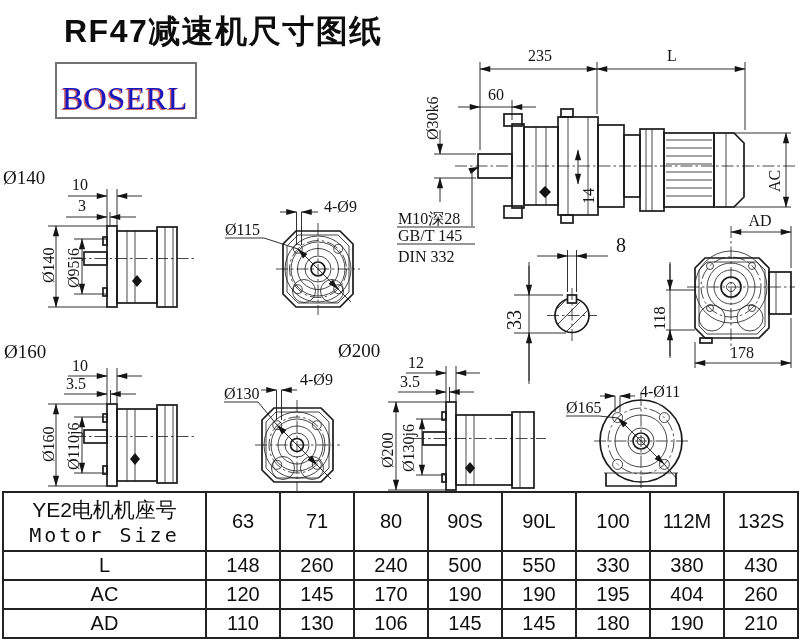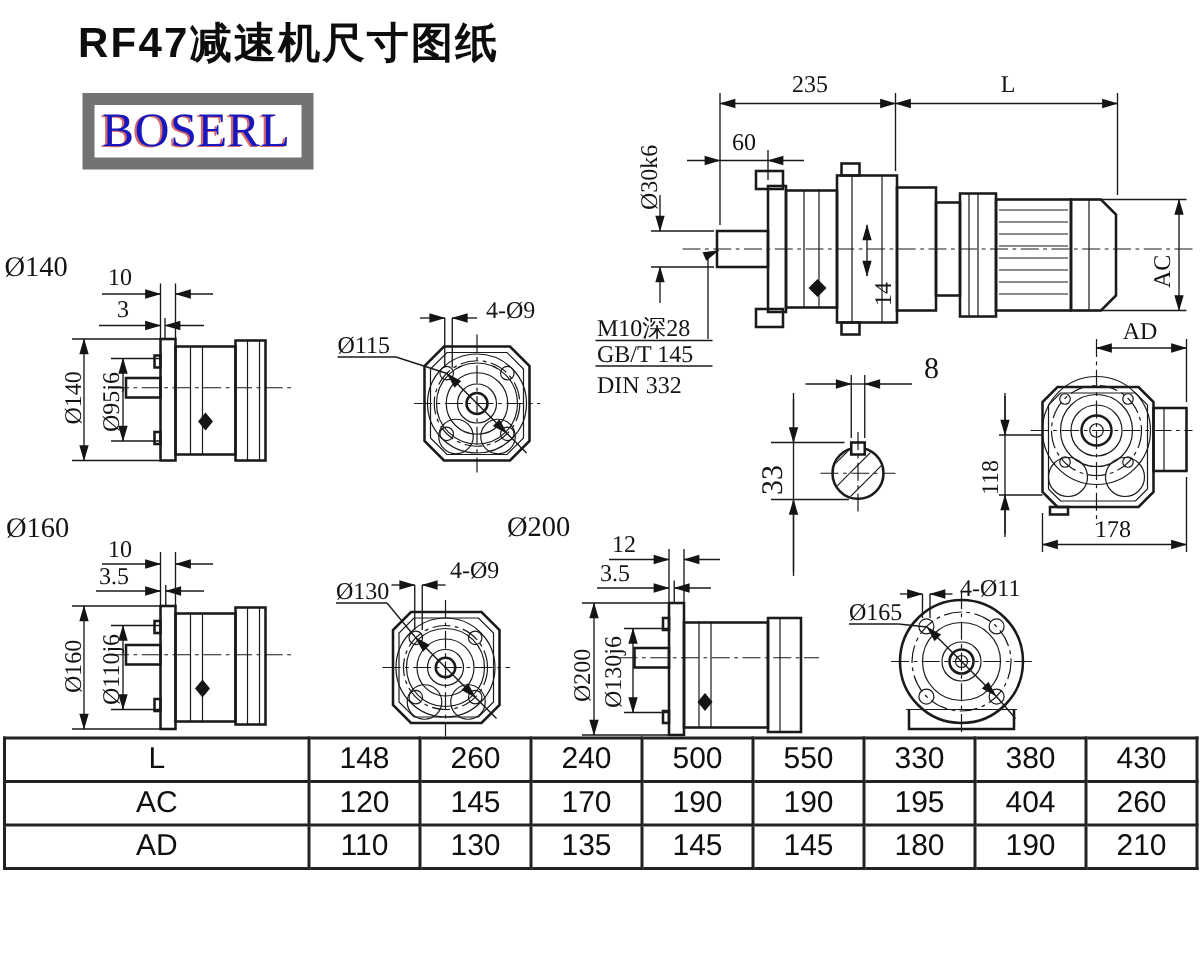--- a/index.html
+++ b/index.html
@@ -1,26 +1,26 @@
 <!DOCTYPE html>
 <html><head>
 <meta charset="utf-8">
 <style>
   html,body { margin:0; padding:0; }
   body {
     width:800px; height:641px; position:relative; overflow:hidden;
     background:#ffffff; font-family:"Liberation Sans","DejaVu Sans",sans-serif;
   }
   .title {
-    position:absolute; left:52px; top:10px; font-size:28px; font-weight:bold;
+    position:absolute; left:64px; top:10px; font-size:32px; font-weight:bold;
     color:#0d0d0d; letter-spacing:1.5px; white-space:nowrap;
   }
   .logo {
-    position:absolute; left:55px; top:62px; border:8px solid #737373;
-    background:#fff; padding:0 7px 3px 5px; line-height:1;
+    position:absolute; left:55px; top:62px; border:2px solid #737373;
+    background:#fff; padding:18px 7px 3px 5px; line-height:1;
   }
   .logo span {
     font-family:"Liberation Serif","DejaVu Serif",serif; font-size:32px;
     color:#1717bd; letter-spacing:0.5px;
     text-shadow:-1.5px 1px 0 rgba(195,40,40,0.7);
   }
   svg.draw { position:absolute; left:0; top:0; }
   svg text { font-family:"Liberation Serif","DejaVu Serif",serif; fill:#141414; }
   .dt  { font-size:16px; }
   .dt-lg { font-size:20px; }
@@ -334,20 +334,34 @@
     <col style="width:74px">
       <col style="width:74px">
       <col style="width:74px">
       <col style="width:74px">
     <col style="width:74px">
       <col style="width:74px">
       <col style="width:74px">
       <col style="width:74px">
   </colgroup>
   <tbody>
+      <tr class="r-h">
+    <th>
+      <div class="hd-cn">YE2电机机座号</div>
+      <div class="hd-en">Motor Size</div>
+    </th>
+    <th class="num">63</th>
+    <th class="num">71</th>
+    <th class="num">80</th>
+    <th class="num">90S</th>
+    <th class="num">90L</th>
+    <th class="num">100</th>
+    <th class="num">112M</th>
+    <th class="num">132S</th>
+  </tr>
   <tr class="r-d">
     <td class="num">L</td>
     <td class="num">148</td>
     <td class="num">260</td>
     <td class="num">240</td>
     <td class="num">500</td>
     <td class="num">550</td>
     <td class="num">330</td>
     <td class="num">380</td>
     <td class="num">430</td>
@@ -360,21 +374,21 @@
     <td class="num">190</td>
     <td class="num">190</td>
     <td class="num">195</td>
     <td class="num">404</td>
     <td class="num">260</td>
   </tr>
   <tr class="r-d">
     <td class="num">AD</td>
     <td class="num">110</td>
     <td class="num">130</td>
-    <td class="num">135</td>
+    <td class="num">106</td>
     <td class="num">145</td>
     <td class="num">145</td>
     <td class="num">180</td>
     <td class="num">190</td>
     <td class="num">210</td>
   </tr>
 </tbody>
   </table>
 
 </body></html>

